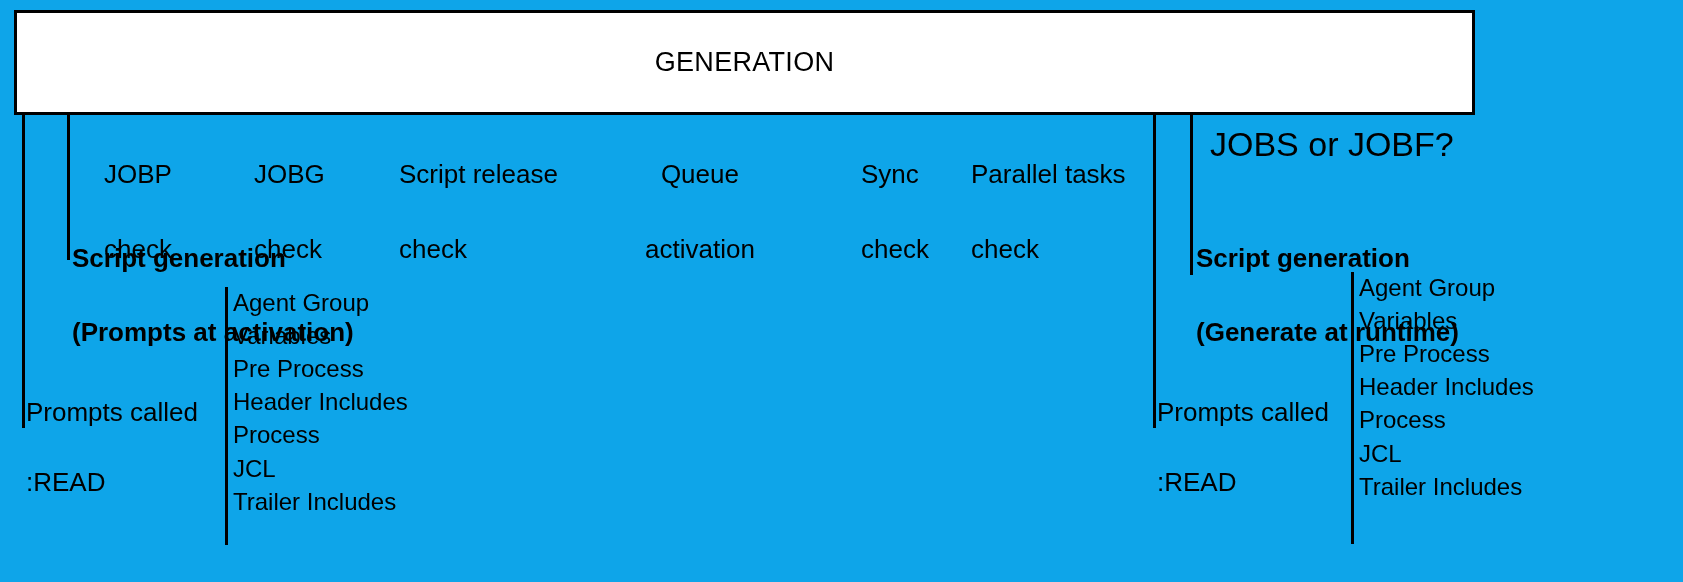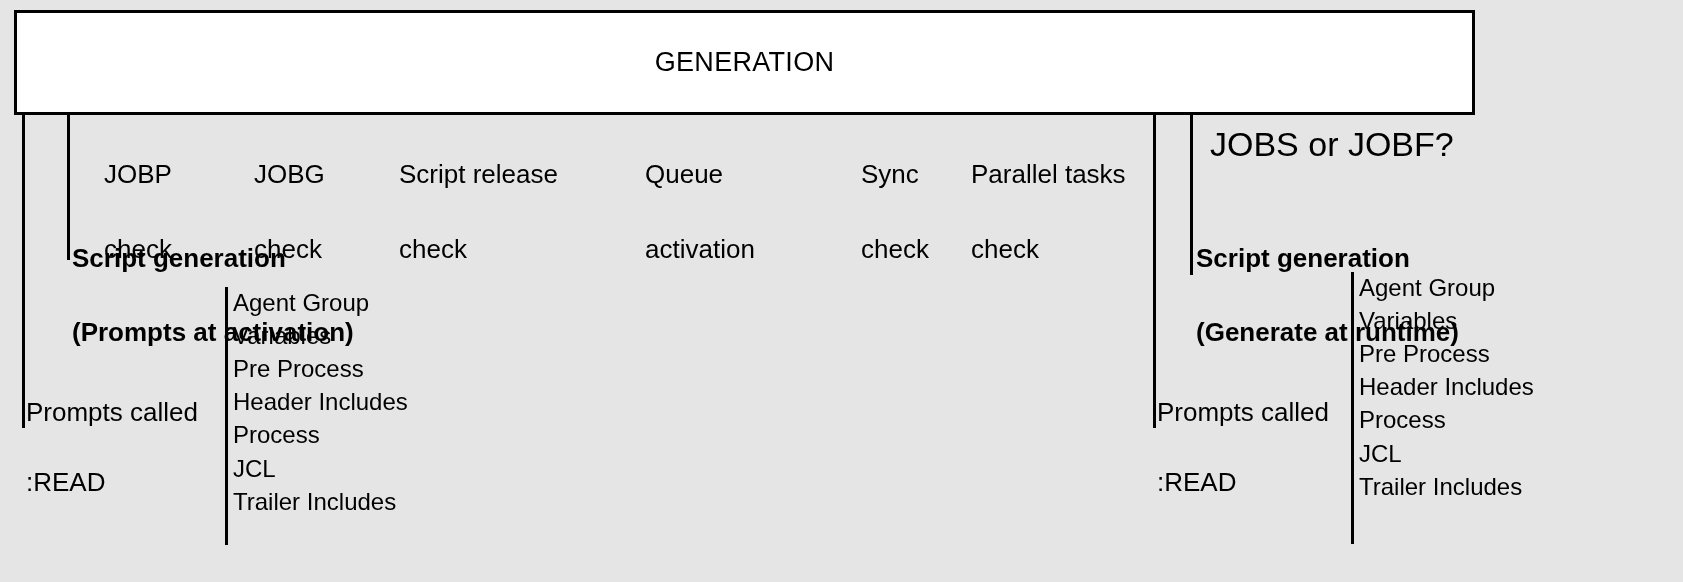--- a/index.html
+++ b/index.html
@@ -8,21 +8,21 @@
     background: #ffffff;
   }
   body {
     font-family: "Liberation Sans", sans-serif;
     color: #000000;
   }
   #canvas {
     position: relative;
     width: 1683px;
     height: 582px;
-    background: #e5e5e5;
+    background: #0ea5e9;
     overflow: hidden;
   }
 
   
   .gen-box {
     position: absolute;
     left: 14px;
     top: 10px;
     width: 1461px;
     height: 105px;
@@ -116,21 +116,21 @@
   <div class="check-col" style="left:254px;">
     <span>JOBG</span><br>
     <span>check</span>
   </div>
 
   <div class="check-col" style="left:399px;">
     <span>Script release</span><br>
     <span>check</span>
   </div>
 
-  <div class="check-col" style="left:645px;">
+  <div class="check-col" style="left:645px;text-align:center;">
     <span>Queue</span><br>
     <span>activation</span>
   </div>
 
   <div class="check-col" style="left:861px;">
     <span>Sync</span><br>
     <span>check</span>
   </div>
 
   <div class="check-col" style="left:971px;">

